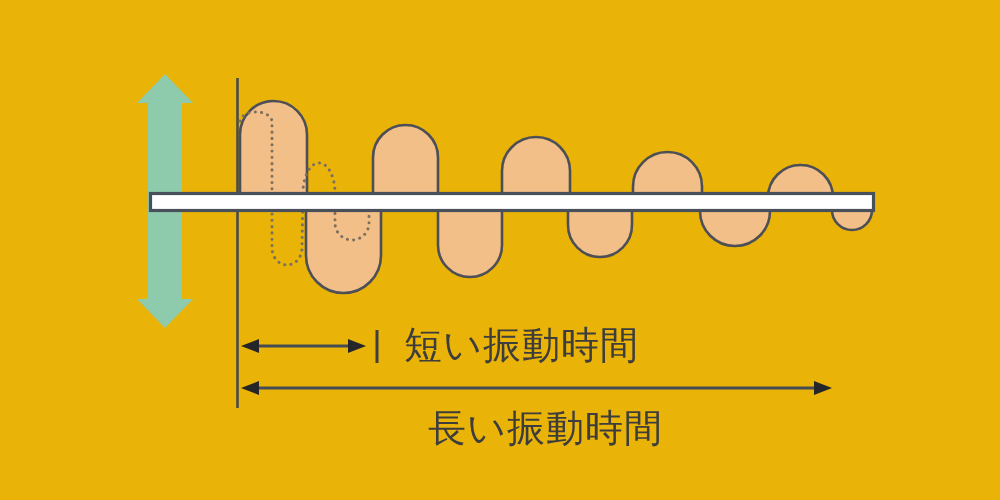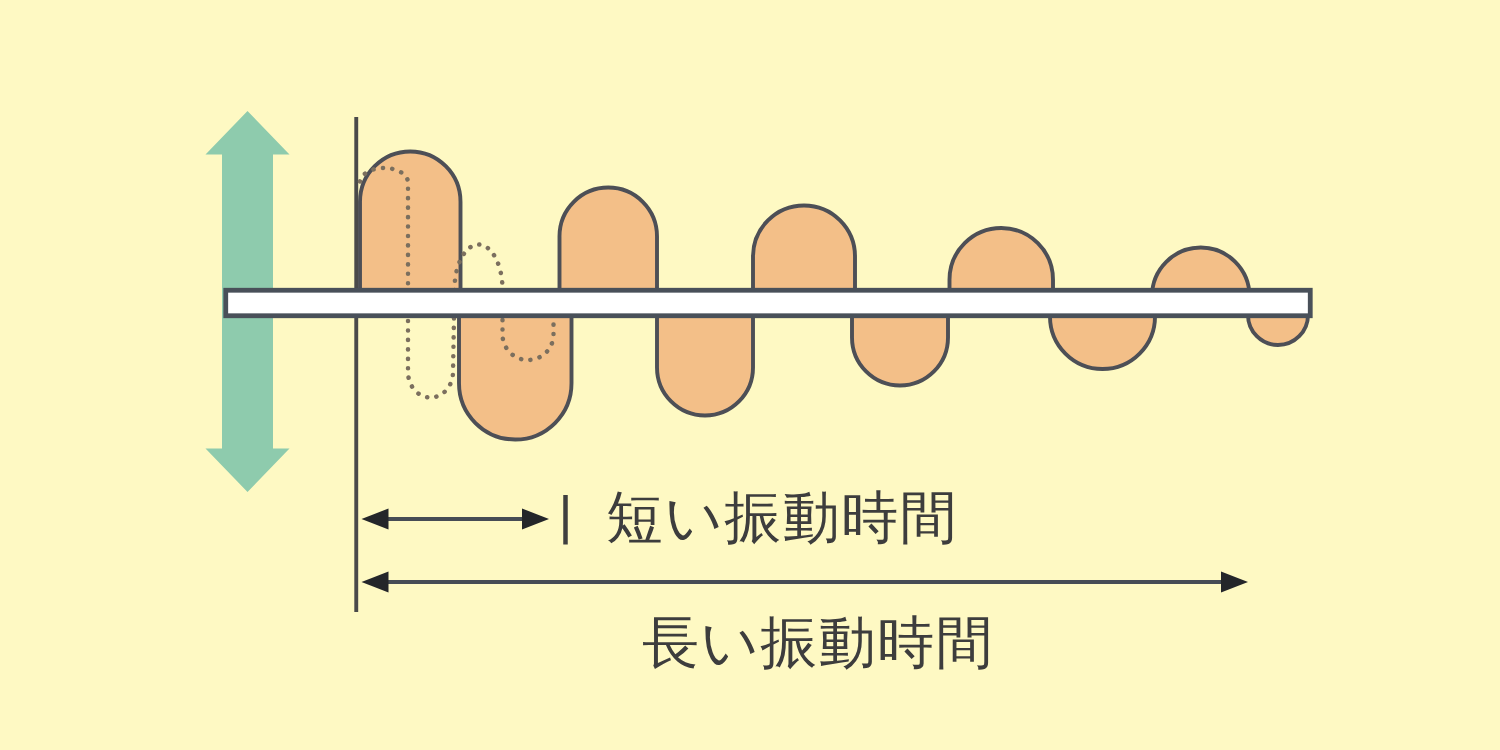--- a/index.html
+++ b/index.html
@@ -1,16 +1,16 @@
 <!DOCTYPE html>
 <html><head>
 <meta charset="utf-8">
 <style>
   html,body{margin:0;padding:0;background:#ffffff;}
-  .stage{position:relative;width:1000px;height:500px;background:#fef9c3;overflow:hidden;
+  .stage{position:relative;width:1000px;height:500px;background:#eab308;overflow:hidden;
          font-family:"Liberation Sans","DejaVu Sans",sans-serif;text-align:center;}
   svg{display:block;}
   text{font-family:"Liberation Sans","DejaVu Sans",sans-serif;}
 </style>
 </head>
 <body>
 
 <div class="stage">
   <svg width="1000" height="500" viewBox="0 0 1000 500">
 

